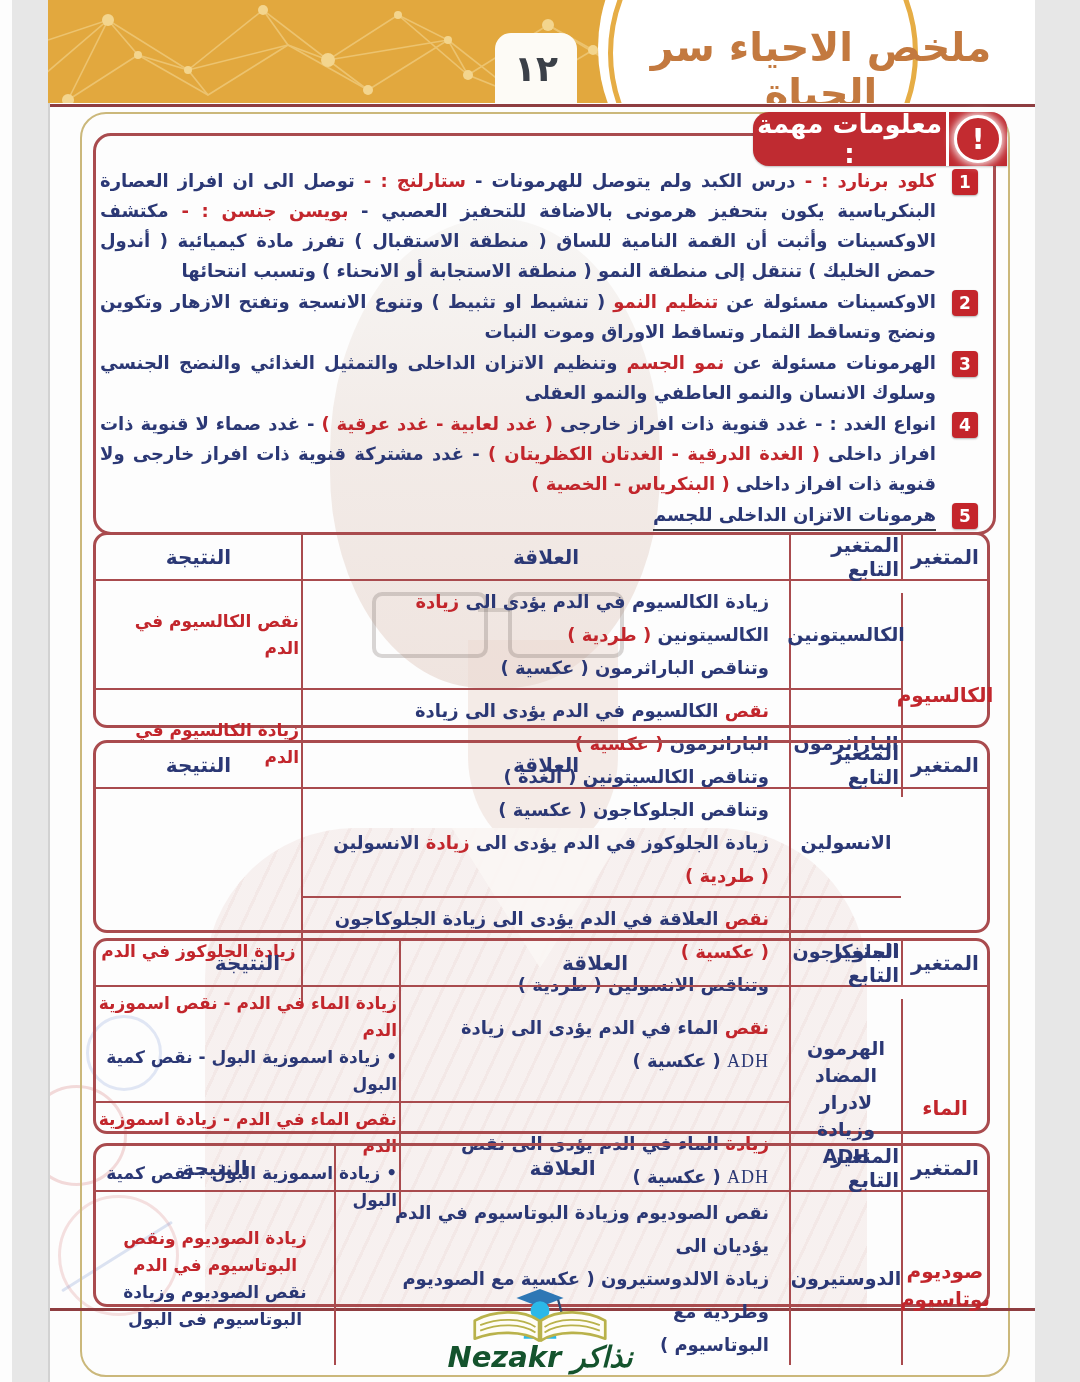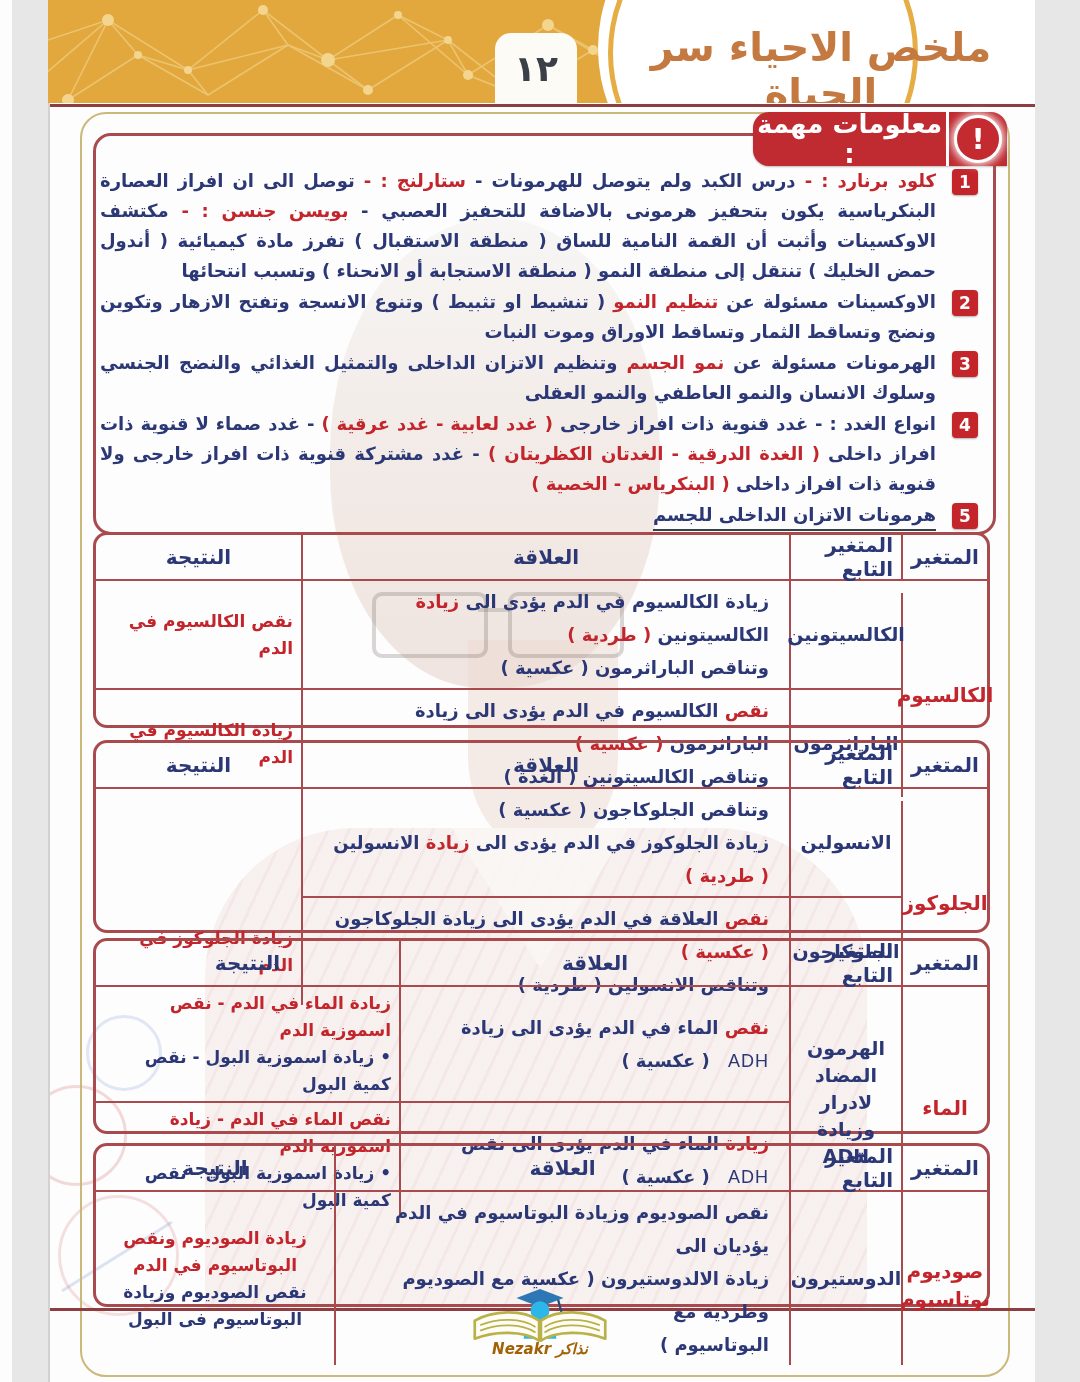--- a/index.html
+++ b/index.html
@@ -54,43 +54,43 @@
   .badge .sep{width:3px;height:54px;background:#fff;flex:none;}
   .badge .lbl{flex:1;text-align:center;color:#fff;font-size:26px;font-weight:bold;}
   
   .notes{position:absolute;left:100px;top:166px;width:882px;direction:rtl;z-index:2;}
   .note{position:relative;padding-right:46px;font-size:18px;line-height:30px;font-weight:bold;
     text-align:justify;color:#2b3875;margin-bottom:1px;}
   .note-badge{position:absolute;right:4px;top:3px;width:26px;height:26px;background:#c4252b;color:#fff;
     border-radius:4px;display:flex;align-items:center;justify-content:center;font-size:17px;
     box-shadow:0 1px 2px rgba(0,0,0,.3);}
   .c-navy{color:#2b3875;} .c-red{color:#c2262c;}
-  .c-adh{color:#2b3875;font-family:Liberation Sans, sans-serif;font-weight:normal;letter-spacing:1px;margin-left:12px;}
+  .c-adh{color:#2b3875;font-family:Liberation Serif, serif;font-weight:normal;letter-spacing:1px;}
   .c-u{color:#2b3875;border-bottom:2.5px solid #3a3f48;padding-bottom:4px;}
   
   .htable{position:absolute;left:93px;width:897px;display:grid;direction:rtl;z-index:2;
     border:3px solid #a94b4e;border-radius:14px;grid-template-rows:46px 1fr 1fr;box-sizing:border-box;}
   .rows1{grid-template-rows:46px 1fr;}
   .cols-a{grid-template-columns:86px 112px 488px 1fr;}
   .cols-b{grid-template-columns:86px 112px 390px 1fr;}
   .cols-c{grid-template-columns:86px 112px 455px 1fr;}
   .cell{display:flex;flex-direction:column;justify-content:center;align-items:center;
-    padding:3px 8px;font-weight:bold;box-sizing:border-box;min-width:0;}
+    padding:3px 2px;font-weight:bold;box-sizing:border-box;min-width:0;}
   .bl{border-left:2px solid #a94b4e;} .bb{border-bottom:2px solid #a94b4e;}
   .thead{color:#2b3875;font-size:20px;}
   .vcell{color:#c2262c;font-size:20px;white-space:pre-line;text-align:center;line-height:28px;margin-top:12px;}
   .dcell{color:#2b3875;font-size:19px;white-space:pre-line;text-align:center;line-height:27px;}
   .rcell{align-items:stretch;text-align:right;padding:4px 20px;font-size:18px;line-height:33px;}
   .ucell{font-size:17px;line-height:27px;}
   .t1{top:532px;height:196px;} .t2{top:740px;height:193px;}
   .t3{top:938px;height:196px;} .t4{top:1143px;height:164px;}
   
   .logo{position:absolute;left:460px;top:1288px;width:160px;height:58px;z-index:6;}
   .brand{position:absolute;left:410px;top:1340px;width:260px;text-align:center;direction:rtl;
-    font-size:15px;font-weight:bold;font-style:italic;color:#a16207;z-index:6;}
+    font-size:29px;font-weight:bold;font-style:italic;color:#14532d;z-index:6;}
 </style>
 </head>
 <body>
 
 <div class="page">
 
   <div class="wm wm-head"></div>
   <div class="wm wm-neck"></div>
   <div class="wm wm-glass wm-g1"></div>
   <div class="wm wm-glass wm-g2"></div>
@@ -195,21 +195,20 @@
     <div class="cell ucell" style="grid-area:3/4">
         <div><span class="c-red">زيادة الكالسيوم في الدم</span></div>
       </div>
   </div>
 
   <div class="htable t2 cols-a">
     <div class="cell thead bl bb" style="grid-area:1/1">المتغير</div>
     <div class="cell thead bl bb" style="grid-area:1/2">المتغير التابع</div>
     <div class="cell thead bl bb" style="grid-area:1/3">العلاقة</div>
     <div class="cell thead bb" style="grid-area:1/4">النتيجة</div>
-    <div class="cell vcell bl" style="grid-area:2/1/4/2">الجلوكوز</div>
     <div class="cell dcell bl bb" style="grid-area:2/2">الانسولين</div>
     <div class="cell rcell bl bb" style="grid-area:2/3">
         <div><span class="c-navy">وتناقص الجلوكاجون ( عكسية )</span></div>
         <div><span class="c-navy">زيادة الجلوكوز في الدم يؤدى الى </span><span class="c-red">زيادة </span><span class="c-navy">الانسولين </span><span class="c-red">( طردية )</span></div>
       </div>
     <div class="cell dcell bl" style="grid-area:3/2">الجلوكاجون</div>
     <div class="cell rcell bl" style="grid-area:3/3">
         <div><span class="c-red">نقص </span><span class="c-navy">العلاقة في الدم يؤدى الى زيادة الجلوكاجون </span><span class="c-red">( عكسية )</span></div>
         <div><span class="c-navy">وتناقص الانسولين ( طردية )</span></div>
       </div>

